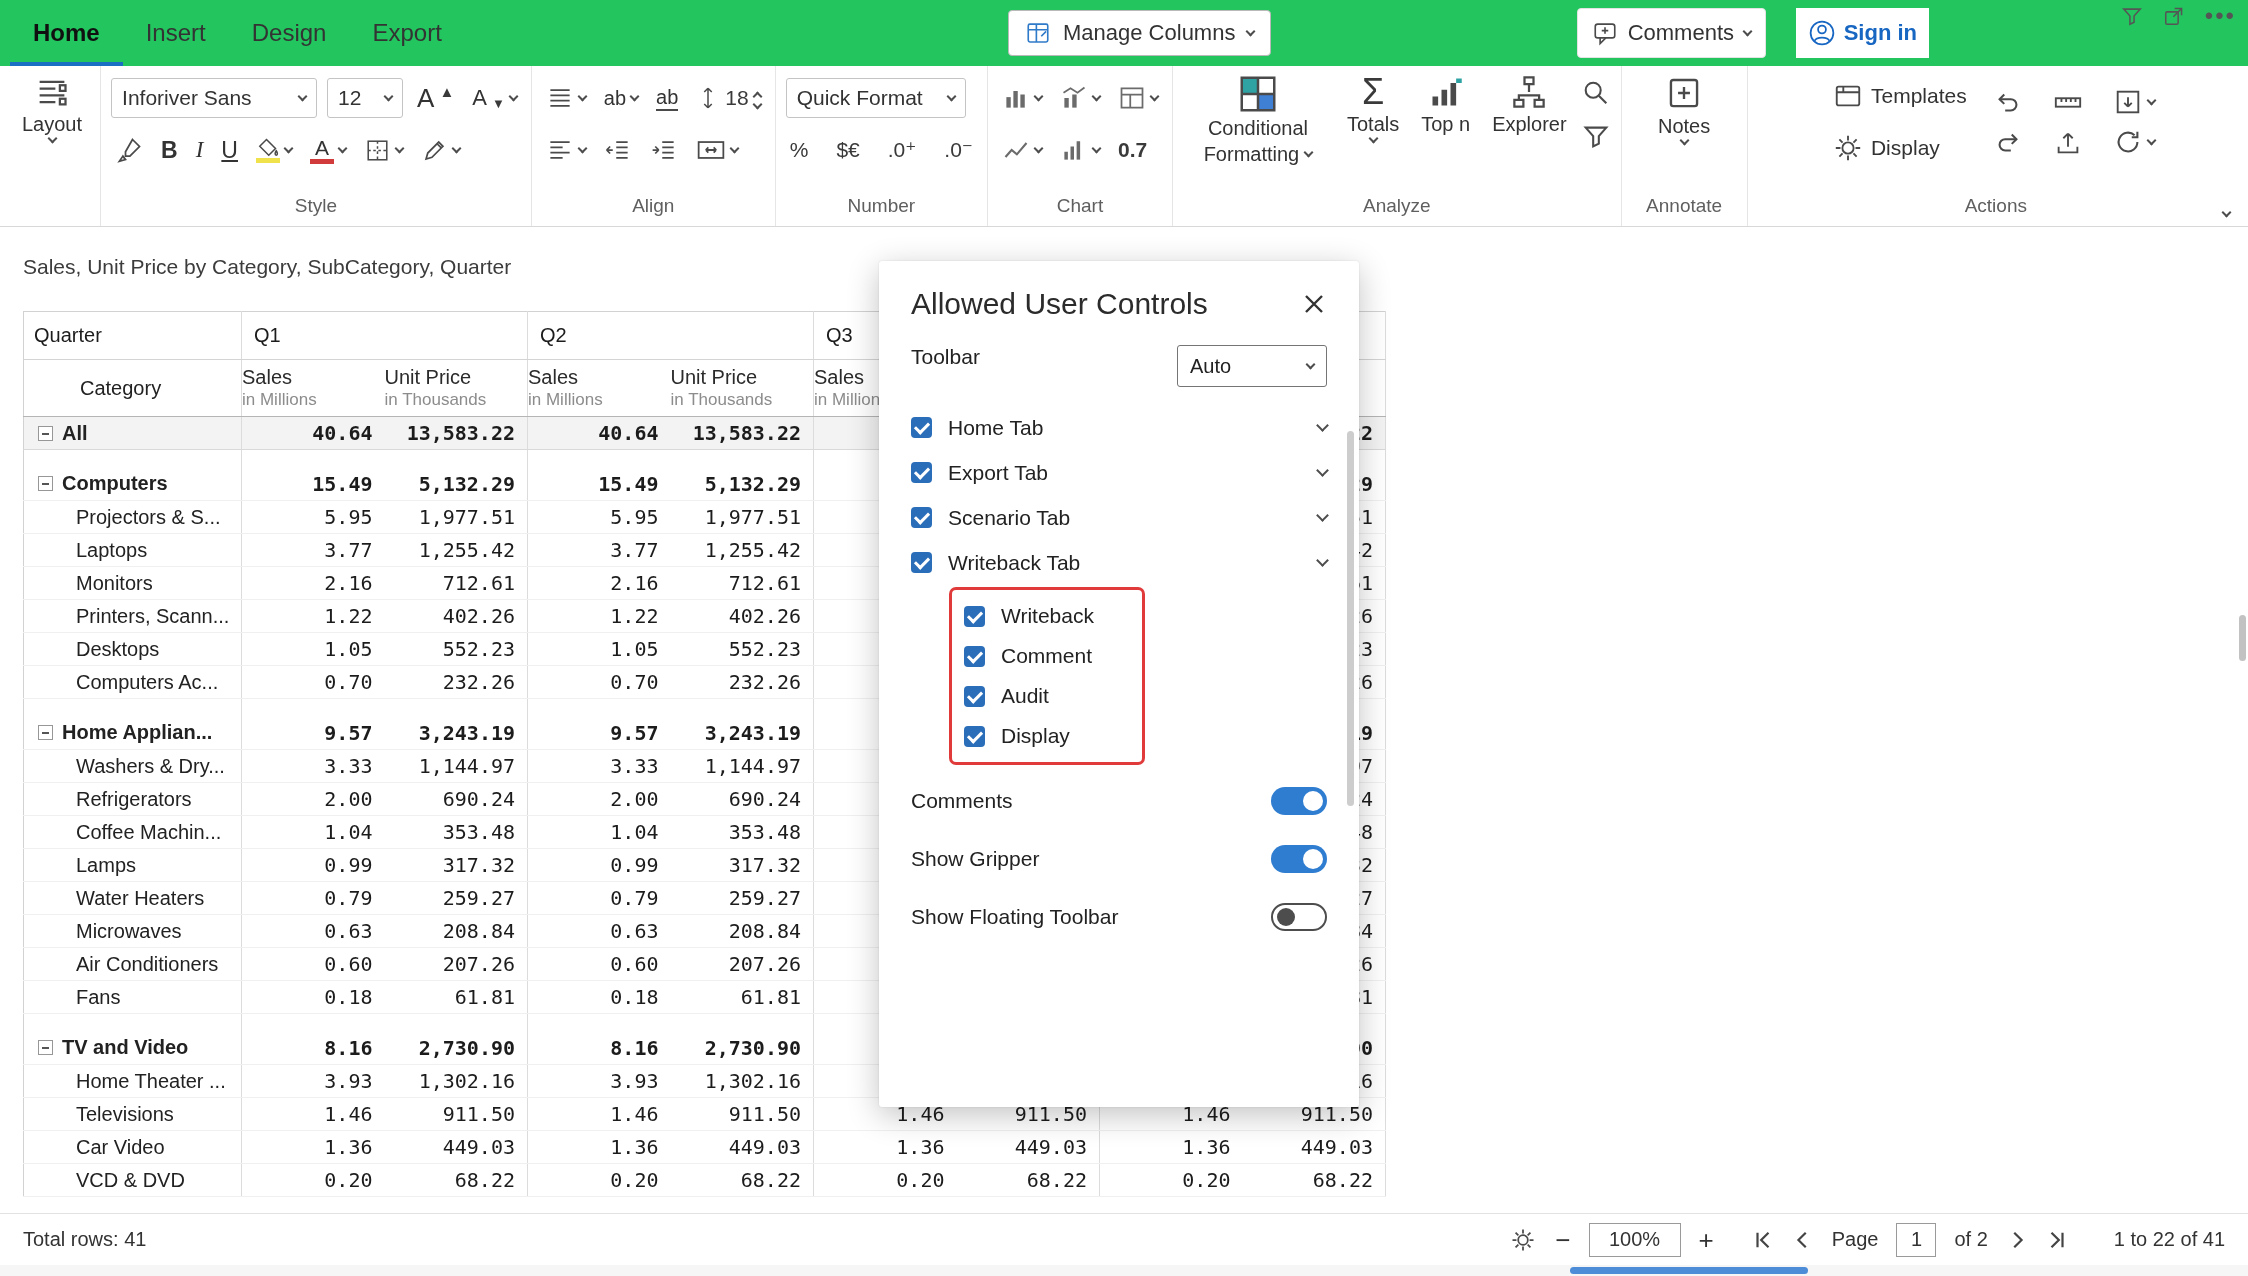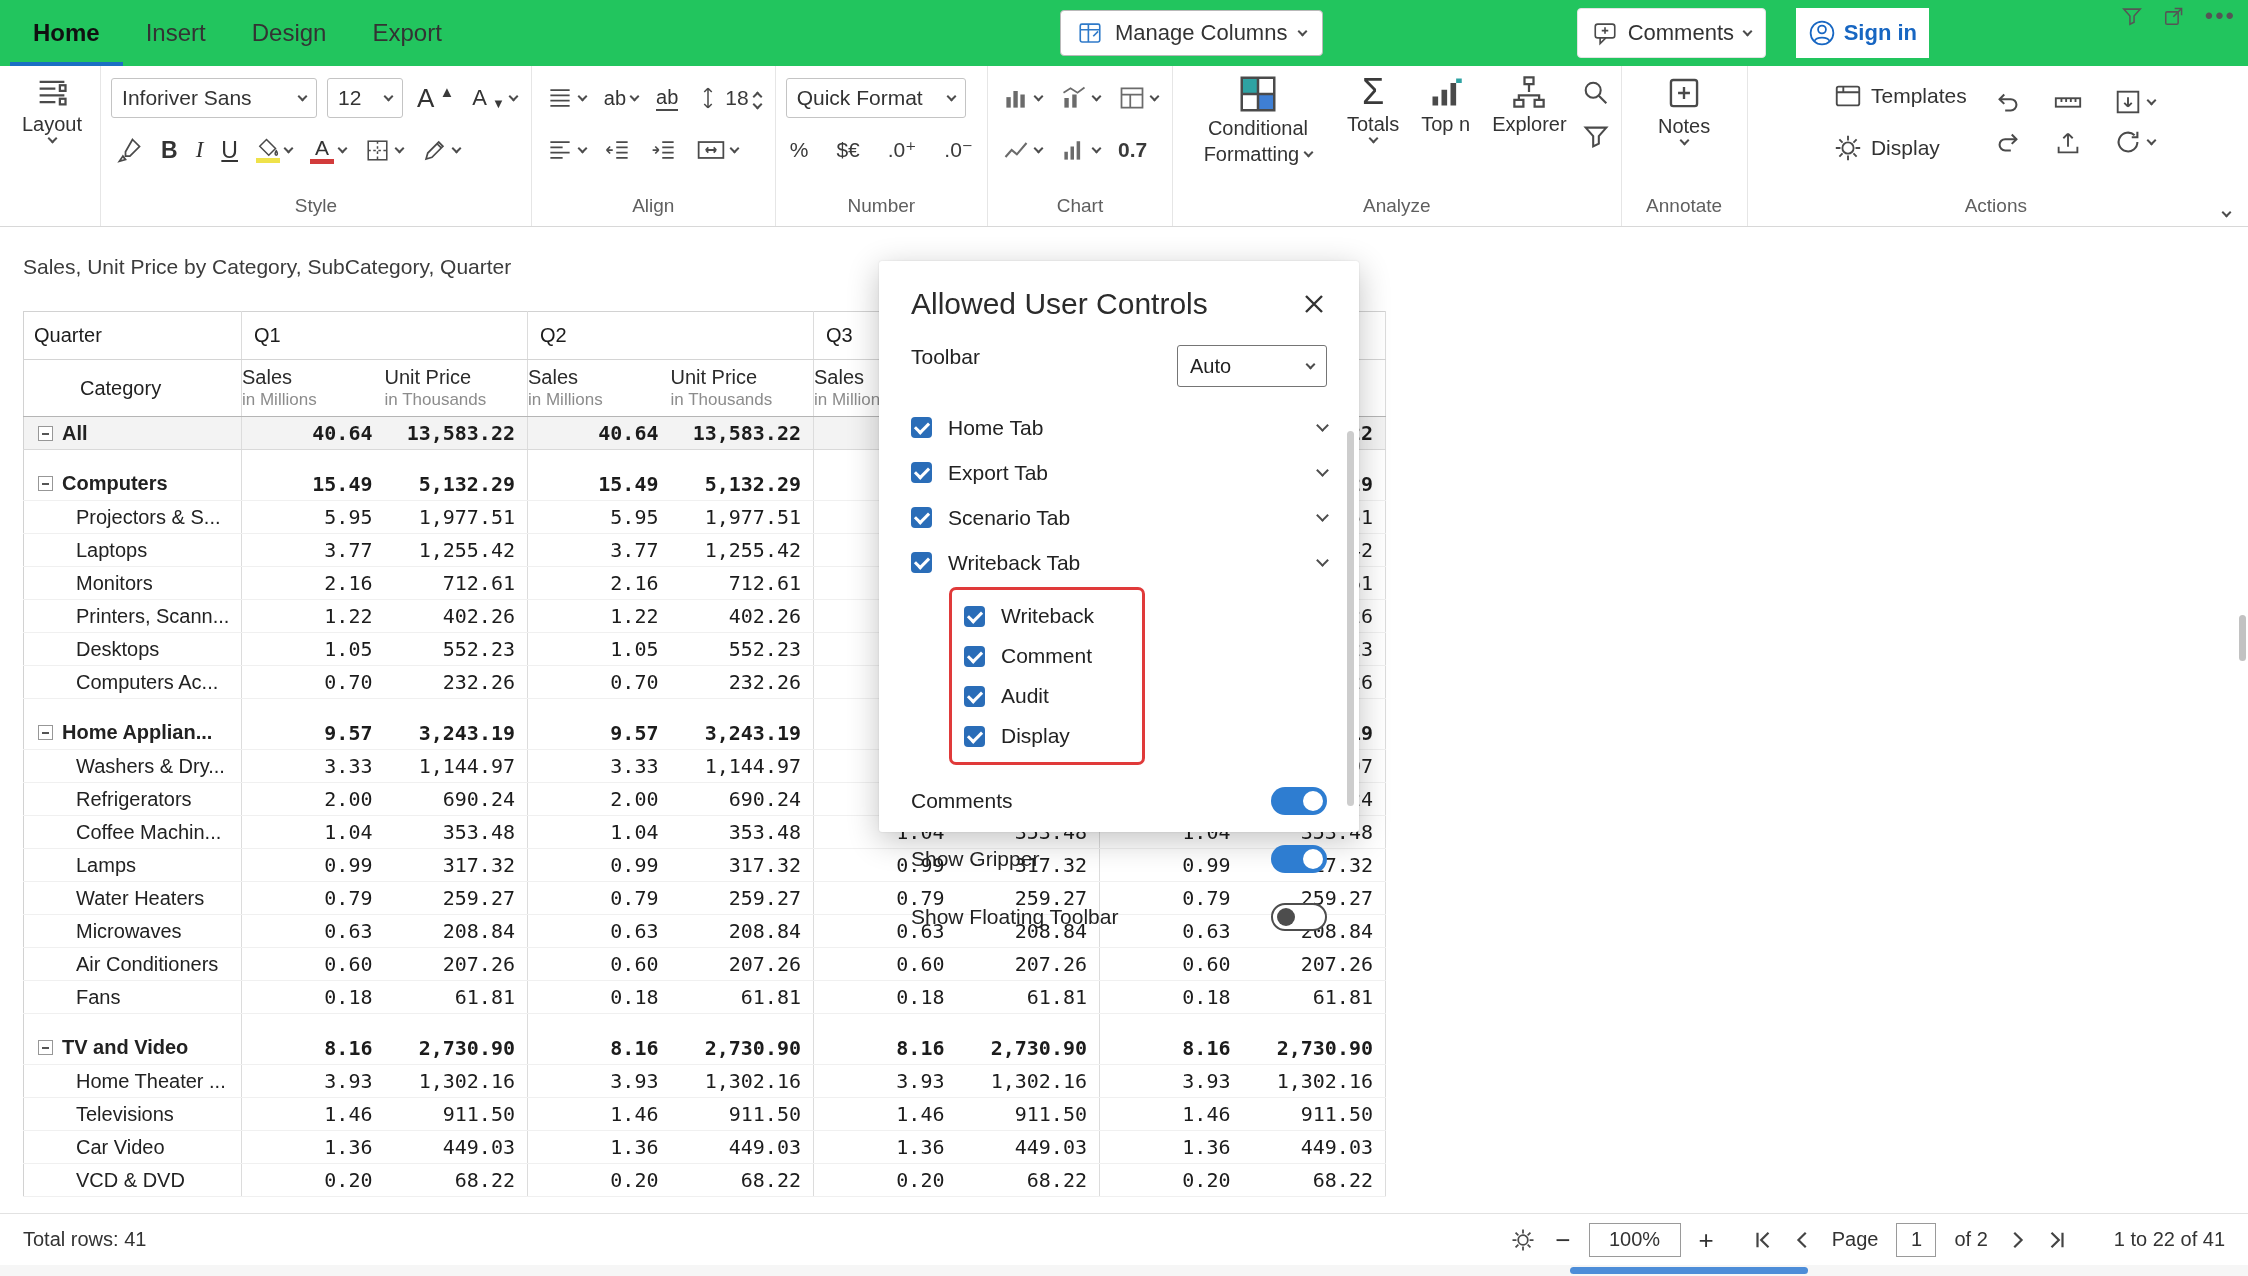--- a/index.html
+++ b/index.html
@@ -6,21 +6,21 @@
 html,body{width:2248px;height:1276px;font-family:"Liberation Sans","DejaVu Sans",sans-serif;background:#fff;color:#222;overflow:hidden;position:relative}
 svg{display:block}
 .chev{width:9px;height:9px;border-right:2px solid #4d4d4d;border-bottom:2px solid #4d4d4d;transform:rotate(45deg);margin-top:-4px;flex:none}
 .chev.sm{width:7px;height:7px}
 .chev.up{transform:rotate(225deg);margin-top:4px}
 
 .menubar{position:absolute;top:0;left:0;width:100%;height:66px;background:#22c55e}
 .menu-tabs{position:absolute;left:10px;top:0;display:flex;height:100%}
 .mtab{font-size:24px;color:#333;padding:0 23px;display:flex;align-items:center;cursor:pointer}
 .mtab.active{font-weight:bold;color:#101010;box-shadow:inset 0 -4px 0 #1a6fc2}
-.manage-btn{position:absolute;left:1060px;top:10px;height:46px;display:flex;align-items:center;gap:12px;padding:0 16px;border:1px solid #b9b9b9;border-radius:4px;background:#fff;font-size:22px;color:#333}
+.manage-btn{position:absolute;left:1008px;top:10px;height:46px;display:flex;align-items:center;gap:12px;padding:0 16px;border:1px solid #b9b9b9;border-radius:4px;background:#fff;font-size:22px;color:#333}
 .comments-btn{position:absolute;right:482px;top:8px;height:50px;display:flex;align-items:center;gap:10px;padding:0 14px;border:1px solid #e3e3e3;border-radius:4px;background:#fff;font-size:22px;color:#333}
 .signin-btn{position:absolute;right:319px;top:8px;height:50px;display:flex;align-items:center;gap:8px;padding:0 12px;background:#fff;font-size:22px;color:#1766c2;font-weight:bold}
 .corner-icons{position:absolute;right:12px;top:2px;display:flex;align-items:center;gap:20px;color:#555}
 
 .ribbon{position:absolute;top:66px;left:0;width:100%;height:161px;border-bottom:1px solid #d8d8d8;display:flex;align-items:stretch;padding:0 4px;background:#fff}
 .rgroup{display:flex;flex-direction:column;align-items:center;padding:6px 10px 2px;border-right:1px solid #e6e6e6;flex:none}
 .rrows{display:flex;flex-direction:column}
 .rrow{display:flex;align-items:center;gap:10px;height:52px}
 .glabel{margin-top:auto;font-size:19px;color:#5f5f5f;padding:2px 0 7px;text-align:center;white-space:nowrap}
 .ibtn{display:flex;align-items:center;gap:5px;padding:3px 4px;border-radius:3px;color:#3a3a3a;font-size:21px;cursor:pointer}
@@ -50,21 +50,21 @@
 .pivot tr.spacer td{height:18px;border-bottom:none}
 .num{text-align:right;padding-right:12px;font-family:"DejaVu Sans Mono",monospace;font-size:20px;color:#1c1c1c}
 .allrow td{background:#f3f3f3;border-top:1px solid #d9d9d9;border-bottom:1px solid #d9d9d9 !important;font-weight:bold}
 .grouprow td{font-weight:bold}
 .lblflex{display:flex;align-items:center;gap:9px;font-size:20px;color:#222}
 .lv0,.lv1{padding-left:14px}
 .lv2{padding-left:52px}
 .colico{width:15px;height:15px;border:1px solid #979797;background:#fff;position:relative;flex:none}
 .colico::after{content:"";position:absolute;left:3px;right:3px;top:6px;height:2px;background:#555}
 
-.modal{position:absolute;left:879px;top:261px;width:480px;height:571px;background:#fff;box-shadow:0 8px 32px rgba(0,0,0,.24),0 0 2px rgba(0,0,0,.12);border-radius:3px;padding:26px 32px;z-index:10}
+.modal{position:absolute;left:879px;top:261px;width:480px;height:846px;background:#fff;box-shadow:0 8px 32px rgba(0,0,0,.24),0 0 2px rgba(0,0,0,.12);border-radius:3px;padding:26px 32px;z-index:10}
 .modal-title-row{display:flex;justify-content:space-between;align-items:center;margin-bottom:24px}
 .modal-title{font-size:30px;color:#2b2b2b}
 .toolbar-row{display:flex;justify-content:space-between;align-items:flex-start;margin-bottom:18px}
 .m-lbl{font-size:21px;color:#222}
 .dd{width:150px;height:42px;border:1px solid #757575;border-radius:3px;display:flex;align-items:center;justify-content:space-between;padding:0 12px;font-size:20px;color:#222;cursor:pointer}
 .cbrow{display:flex;align-items:center;height:45px;gap:16px}
 .redbox .cbrow{height:40px;}
 .cb{width:21px;height:21px;background:#2a6db8;border-radius:4px;position:relative;flex:none;cursor:pointer}
 .cb::after{content:"";position:absolute;left:4px;top:5px;width:11px;height:6px;border-left:3px solid #fff;border-bottom:3px solid #fff;transform:rotate(-45deg)}
 .cbrow .lbl{font-size:21px;color:#222}

